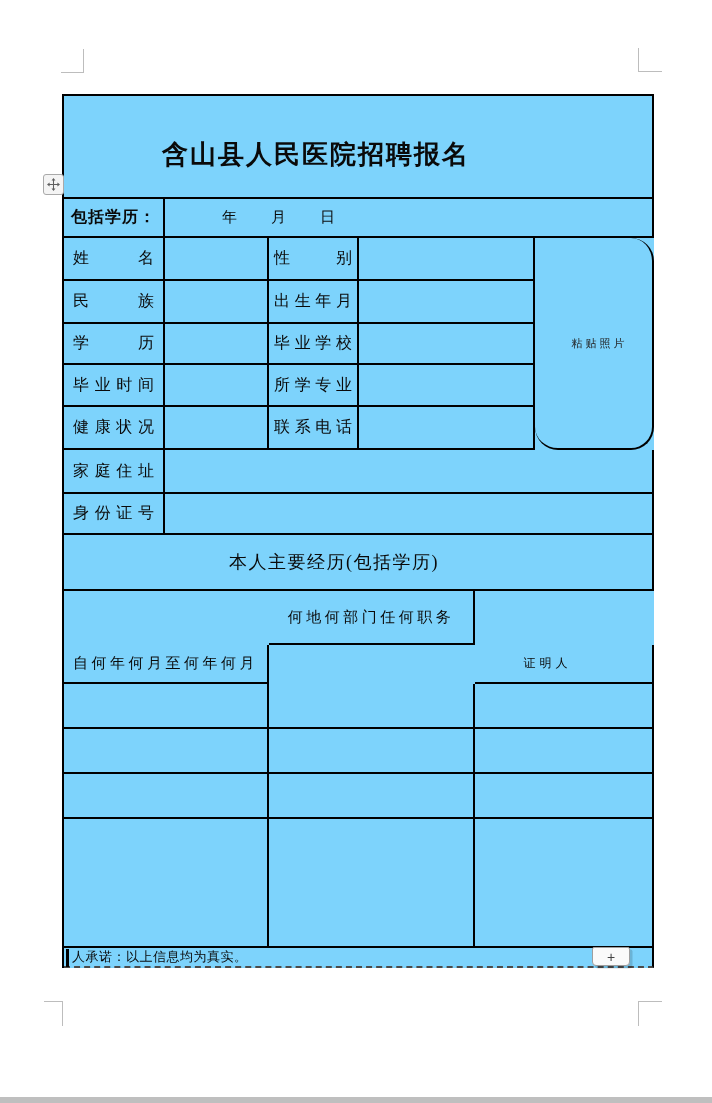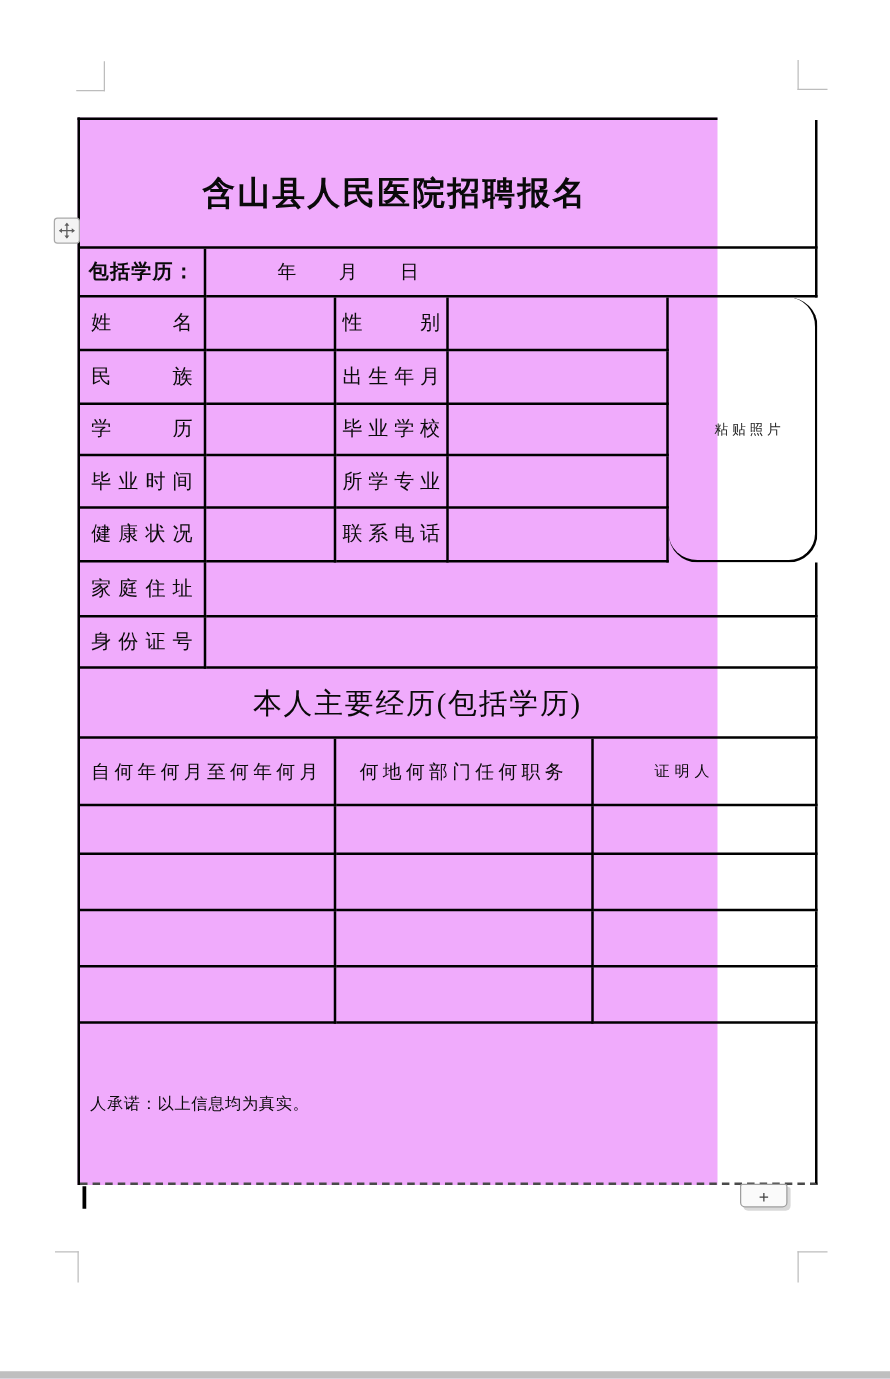--- a/index.html
+++ b/index.html
@@ -8,44 +8,44 @@
     font-family:"Liberation Serif","DejaVu Serif",serif;color:#0a0a0a;
   }
   
   .mark{position:absolute;box-sizing:border-box;}
   .mark.br{border-right:1.5px solid #bdbdbd;border-bottom:1.5px solid #bdbdbd;}
   .mark.bl{border-left:1.5px solid #bdbdbd;border-bottom:1.5px solid #bdbdbd;}
   .mark.tr{border-top:1.5px solid #bdbdbd;border-right:1.5px solid #bdbdbd;}
   .mark.tl{border-top:1.5px solid #bdbdbd;border-left:1.5px solid #bdbdbd;}
   
   .form-grid{
-    position:absolute;left:62px;top:94px;width:512px;box-sizing:border-box;
+    position:absolute;left:62px;top:94px;width:592px;box-sizing:border-box;
     border-left:2px solid #000;border-top:2px solid #000;
     display:grid;
     grid-template-columns:101px 104px 90px 116px 60px 119px;
     grid-template-rows:103px 39px 43px 43px 41px 42px 43px 44px 41px 56px 54px 39px 45px 45px 45px 129px;
-    background:#f0abfc;
+    background:#7dd3fc;
   }
   .c{
     border-right:2px solid #000;border-bottom:2px solid #000;
     box-sizing:border-box;display:flex;align-items:center;min-width:0;overflow:hidden;
   }
   .title-cell{
     grid-column:1 / -1;justify-content:center;
     font-size:26px;font-weight:bold;letter-spacing:2px;
     padding-right:84px;padding-top:16px;
   }
   .lab{padding:0 9px;font-size:16px;}
   .lab3{padding:0 5px;font-size:16px;}
   [data-justify]{display:flex;justify-content:space-between;align-items:center;width:100%;}
   .date-label{font-weight:bold;font-size:16px;letter-spacing:1px;padding:0 7px;}
   .date-value{padding-left:57px;gap:34px;font-size:15px;}
   .photo-cell{grid-row:3 / 8;grid-column:6 / 7;justify-content:center;
     font-size:11px;letter-spacing:3px;color:#222;padding-left:12px;border-radius:23px;}
-  .section-cell{grid-column:1 / -1;justify-content:center;font-size:23px;
+  .section-cell{grid-column:1 / -1;justify-content:center;font-size:18px;
     letter-spacing:1.5px;padding-right:48px;}
   .hdr{justify-content:center;font-size:15px;letter-spacing:3.5px;}
   .hdr-small{justify-content:center;font-size:12px;letter-spacing:4px;padding-right:52px;}
   .pledge-cell{grid-column:1 / -1;border-bottom:2px dashed #4a4a4a;
     font-size:13px;letter-spacing:0.5px;padding-left:8px;text-align:center;}
   
   .move-handle{
     position:absolute;left:43px;top:174px;width:21px;height:21px;box-sizing:border-box;
     background:#f4f4f4;border:1px solid #a9a9a9;border-radius:3px;
     display:flex;align-items:center;justify-content:center;z-index:5;cursor:move;
@@ -183,22 +183,22 @@
         <span>身</span>
         <span>份</span>
         <span>证</span>
         <span>号</span>
       </span>
     </div>
   <div class="c" style="grid-column:2 / -1;"></div>
 
   <div class="c section-cell">本人主要经历(包括学历)</div>
 
+  <div class="c hdr" style="grid-column:3 / 5;">何地何部门任何职务</div>
   <div class="c hdr" style="grid-column:1 / 3;">自何年何月至何年何月</div>
-  <div class="c hdr" style="grid-column:3 / 5;">何地何部门任何职务</div>
   <div class="c hdr-small" style="grid-column:5 / 7;padding-left:20px;">证明人</div>
 
   <div class="c" style="grid-column:1 / 3;"></div>
   <div class="c" style="grid-column:3 / 5;"></div>
   <div class="c" style="grid-column:5 / 7;"></div>
 
   <div class="c" style="grid-column:1 / 3;"></div>
   <div class="c" style="grid-column:3 / 5;"></div>
   <div class="c" style="grid-column:5 / 7;"></div>
 

